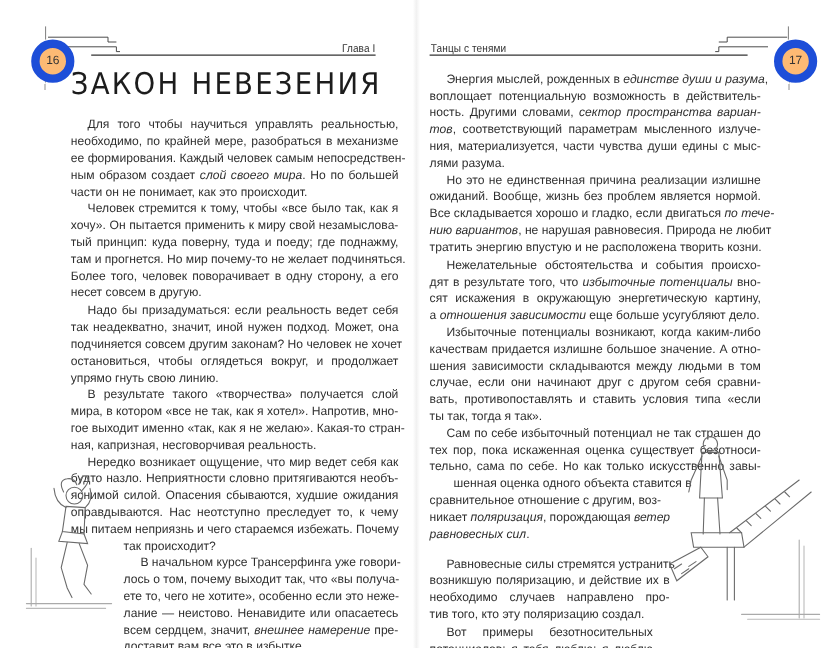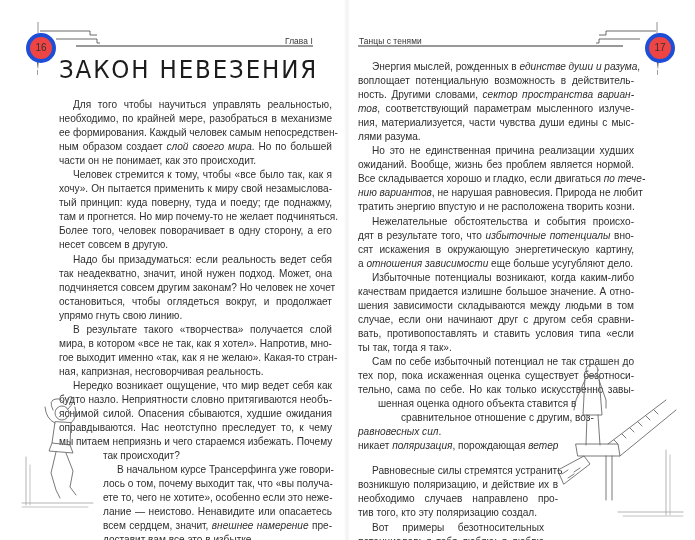--- a/index.html
+++ b/index.html
@@ -15,22 +15,22 @@
   .title { position: absolute; left: 59px; top: 55px; font-family: "DejaVu Sans", sans-serif;
            font-size: 25px; letter-spacing: 2px; font-weight: normal; color: #1c1c1c;
            transform: scaleX(0.92); transform-origin: left top; }
 
   .text { position: absolute; font-size: 10.1px; line-height: 14.05px; text-align: justify; color: #2f2f2f; }
   .text .line { display: block; text-align: justify; text-align-last: justify; white-space: nowrap; }
   .text .line.last { text-align-last: left; }
   .text .line.ind { padding-left: 14px; }
   i { font-style: italic; }
 
-  .pagenum { position: absolute; width: 22px; height: 22px; border: 4px solid #1d4ed8; border-radius: 50%;
-             font-size: 10px; text-align: center; line-height: 22px; color: #333; background: #ef4444; }
+  .pagenum { position: absolute; width: 22px; height: 22px; border: 7px solid #1d4ed8; border-radius: 50%;
+             font-size: 10px; text-align: center; line-height: 22px; color: #333; background: #fdba74; }
   svg { position: absolute; overflow: visible; }
 </style>
 </head>
 <body>
 
 <div class="page left">
 
   <svg style="left:0;top:0" width="347" height="80" viewBox="0 0 347 80">
     <line x1="38" y1="22" x2="38" y2="33" stroke="#777" stroke-width="0.8"></line>
     <line x1="40" y1="31" x2="90" y2="31" stroke="#444" stroke-width="0.8"></line>
@@ -135,21 +135,21 @@
   <div class="text" id="right-text" style="left:10px;top:60px;width:276px;">
       <div>
         <span class="line ind"><span>Энергия мыслей, рожденных в </span><i>единстве души и разума</i><span>,</span></span>
         <span class="line"><span>воплощает потенциальную возможность в действитель-</span></span>
         <span class="line"><span>ность. Другими словами, </span><i>сектор пространства вариан-</i></span>
         <span class="line"><i>тов</i><span>, соответствующий параметрам мысленного излуче-</span></span>
         <span class="line"><span>ния, материализуется, части чувства души едины с мыс-</span></span>
         <span class="line last"><span>лями разума.</span></span>
       </div>
       <div>
-        <span class="line ind"><span>Но это не единственная причина реализации худших</span></span>
+        <span class="line ind"><span>Но это не единственная причина реализации излишне</span></span>
         <span class="line"><span>ожиданий. Вообще, жизнь без проблем является нормой.</span></span>
         <span class="line"><span>Все складывается хорошо и гладко, если двигаться </span><i>по тече-</i></span>
         <span class="line"><i>нию вариантов</i><span>, не нарушая равновесия. Природа не любит</span></span>
         <span class="line last"><span>тратить энергию впустую и не расположена творить козни.</span></span>
       </div>
       <div>
         <span class="line ind"><span>Нежелательные обстоятельства и события происхо-</span></span>
         <span class="line"><span>дят в результате того, что </span><i>избыточные потенциалы</i><span> вно-</span></span>
         <span class="line"><span>сят искажения в окружающую энергетическую картину,</span></span>
         <span class="line last"><span>а </span><i>отношения зависимости</i><span> еще больше усугубляют дело.</span></span>
@@ -160,23 +160,23 @@
         <span class="line"><span>шения зависимости складываются между людьми в том</span></span>
         <span class="line"><span>случае, если они начинают друг с другом себя сравни-</span></span>
         <span class="line"><span>вать, противопоставлять и ставить условия типа «если</span></span>
         <span class="line last"><span>ты так, тогда я так».</span></span>
       </div>
       <div>
         <span class="line ind"><span>Сам по себе избыточный потенциал не так страшен до</span></span>
         <span class="line"><span>тех пор, пока искаженная оценка существует безотноси-</span></span>
         <span class="line"><span>тельно, сама по себе. Но как только искусственно завы-</span></span>
         <span class="line" style="width: 186px; box-sizing: border-box; margin-left: 20px;"><span>шенная оценка одного объекта ставится в</span></span>
-        <span class="line" style="width: 186px; box-sizing: border-box; margin-left: 43px;"><span>сравнительное отношение с другим, воз-</span></span>
+        <span class="line" style="width: 186px; box-sizing: border-box;"><span>сравнительное отношение с другим, воз-</span></span>
+        <span class="line" style="width: 186px; box-sizing: border-box;"><span>никает </span><i>поляризация</i><span>, порождающая </span><i>ветер</i></span>
         <span class="line last" style="width: 186px; box-sizing: border-box;"><i>равновесных сил</i><span>.</span></span>
-        <span class="line" style="width: 186px; box-sizing: border-box;"><span>никает </span><i>поляризация</i><span>, порождающая </span><i>ветер</i></span>
       </div>
       <div>
         <span class="line ind" style="width: 200px; box-sizing: border-box; margin-top: 11px;"><span>Равновесные силы стремятся устранить</span></span>
         <span class="line" style="width: 200px; box-sizing: border-box;"><span>возникшую поляризацию, и действие их в</span></span>
         <span class="line" style="width: 200px; box-sizing: border-box;"><span>необходимо случаев направлено про-</span></span>
         <span class="line last" style="width: 200px; box-sizing: border-box;"><span>тив того, кто эту поляризацию создал.</span></span>
       </div>
       <div>
         <span class="line ind" style="width: 186px; box-sizing: border-box;"><span>Вот примеры безотносительных</span></span>
         <span class="line" style="width: 186px; box-sizing: border-box;"><span>потенциалов: я тебя люблю; я люблю</span></span>

